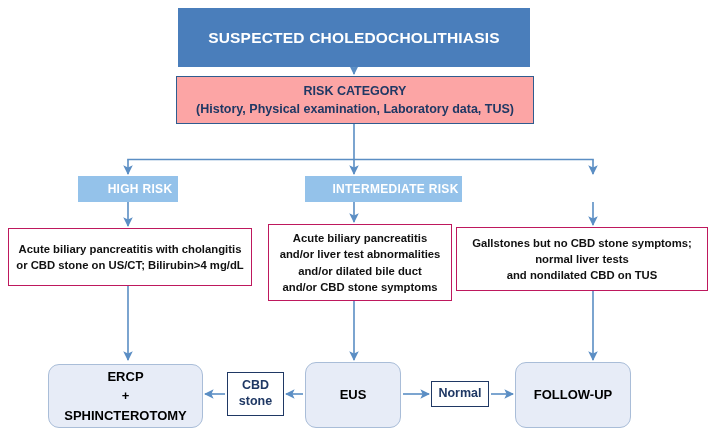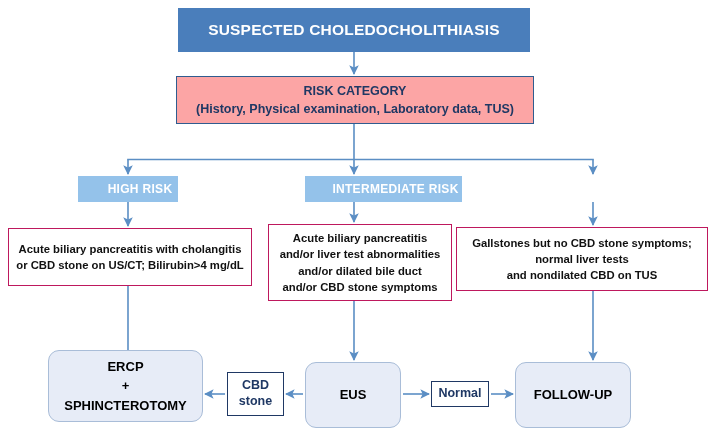--- a/index.html
+++ b/index.html
@@ -35,21 +35,21 @@
     z-index: 2;
   }
   .node > span {
     display: block;
     width: 100%;
     white-space: pre-line;
   }
 
   
   .n-title {
-    left: 178px; top: 8px; width: 352px; height: 44px;
+    left: 178px; top: 8px; width: 352px; height: 59px;
     background: #4a7ebb;
     color: #ffffff;
     font-size: 15.5px;
     font-weight: bold;
     letter-spacing: 0.2px;
   }
 
   
   .n-riskcat {
     left: 176px; top: 76px; width: 358px; height: 48px;
@@ -91,21 +91,21 @@
   
   .rnode {
     background: #e7ecf7;
     border: 1px solid #a9bdd8;
     border-radius: 11px;
     color: #000000;
     font-size: 13px;
     font-weight: bold;
     line-height: 1.5;
   }
-  .n-ercp   { left: 48px;  top: 350px; width: 155px; height: 72px; align-items: center; }
+  .n-ercp   { left: 48px;  top: 364px; width: 155px; height: 64px; align-items: center; }
   .n-eus    { left: 305px; top: 362px; width: 96px;  height: 66px; }
   .n-follow { left: 515px; top: 362px; width: 116px; height: 66px; }
 
   
   .lbl {
     background: #ffffff;
     border: 1.6px solid #1f3864;
     color: #1f3864;
     font-size: 12.5px;
     font-weight: bold;

